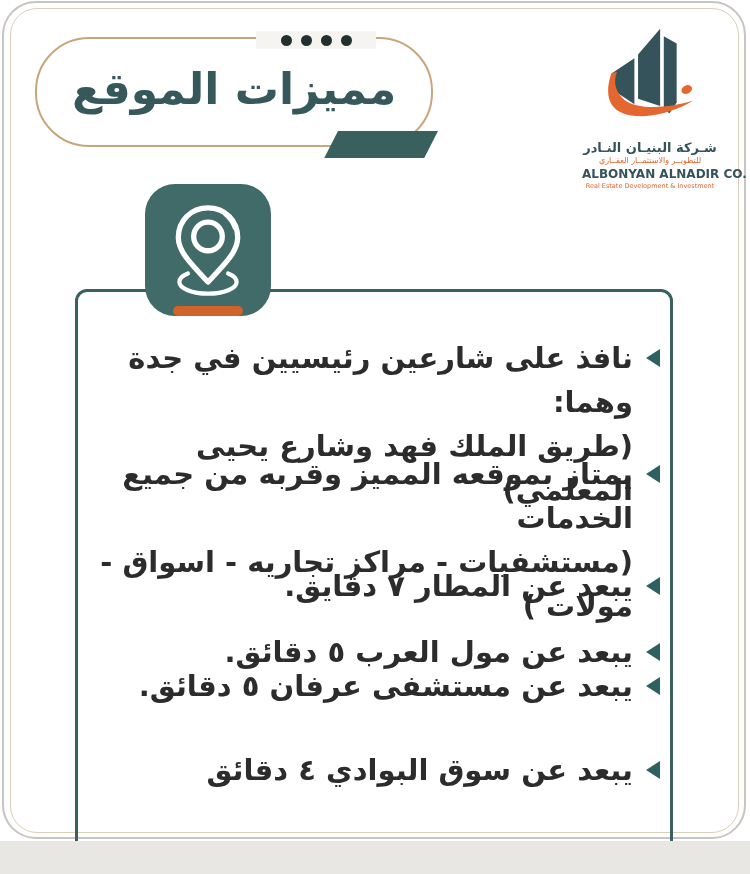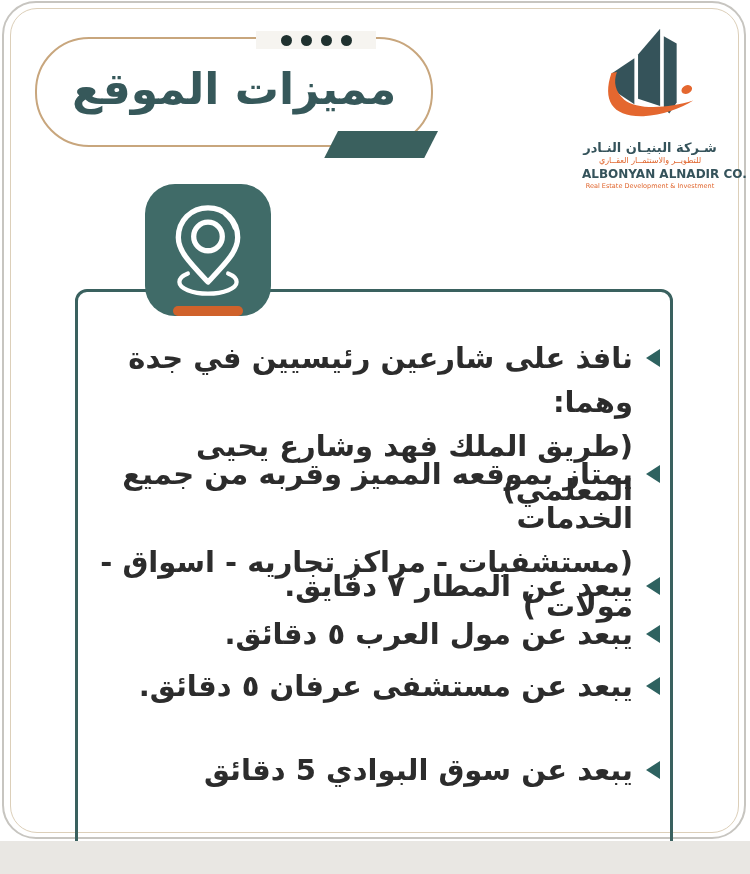--- a/index.html
+++ b/index.html
@@ -65,21 +65,21 @@
     position:absolute;right:10px;direction:rtl;
     display:flex;align-items:flex-start;gap:13px;text-align:right;
   }
   .tri{
     flex:none;width:0;height:0;margin-top:13px;
     border-top:9px solid transparent;border-bottom:9px solid transparent;
     border-right:14px solid #2e6260;
   }
   .txt{font-size:29px;line-height:44px;font-weight:bold;color:#2c2c2c;max-width:545px;}
   .r1{top:44px;} .r2{top:160px;} .r3{top:272px;}
-  .r4{top:320px;} .r5{top:372px;} .r6{top:456px;}
+  .r4{top:338px;} .r5{top:372px;} .r6{top:456px;}
 </style>
 </head>
 <body>
 
 <div class="page">
 
   <div class="frame-outer"></div>
   <div class="frame-inner"></div>
   <div class="bottom-tan-line"></div>
 
@@ -155,19 +155,19 @@
     <div class="bullet r5">
       <span class="tri"></span>
       <div class="txt">
         <div>يبعد عن مستشفى عرفان ٥ دقائق.</div>
       </div>
     </div>
 
     <div class="bullet r6">
       <span class="tri"></span>
       <div class="txt">
-        <div>يبعد عن سوق البوادي 5 دقائق</div>
+        <div>يبعد عن سوق البوادي ٤ دقائق</div>
       </div>
     </div>
 
   </div>
 
 </div>
 
 </body></html>

